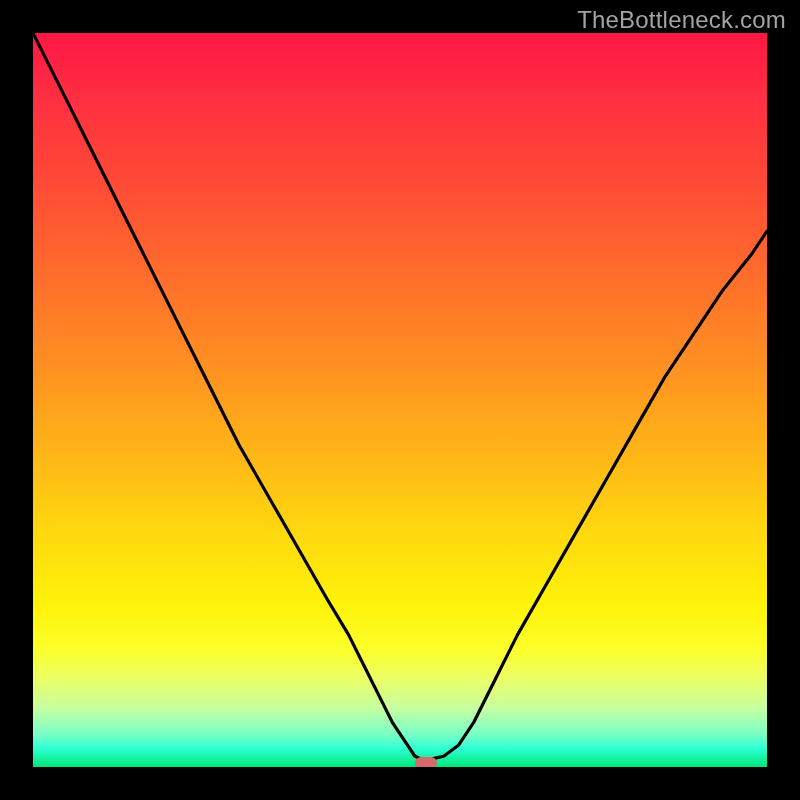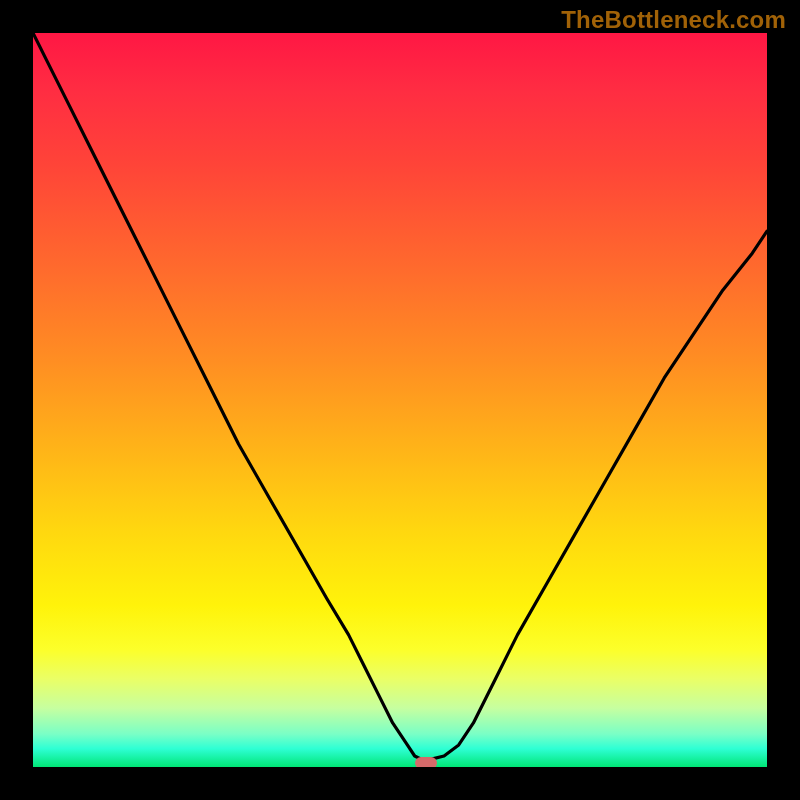--- a/index.html
+++ b/index.html
@@ -14,23 +14,23 @@
   .container {
     position: relative;
     width: 800px;
     height: 800px;
     background: #000;
   }
   .watermark {
     position: absolute;
     top: 6px;
     right: 14px;
-    color: #a16207;
+    color: #a3a3a3;
     font-size: 24px;
-    font-weight: bold;
+    font-weight: normal;
     z-index: 10;
     letter-spacing: 0.2px;
   }
   .plot-area {
     position: absolute;
     left: 33px;
     top: 33px;
     width: 734px;
     height: 734px;
     overflow: hidden;

